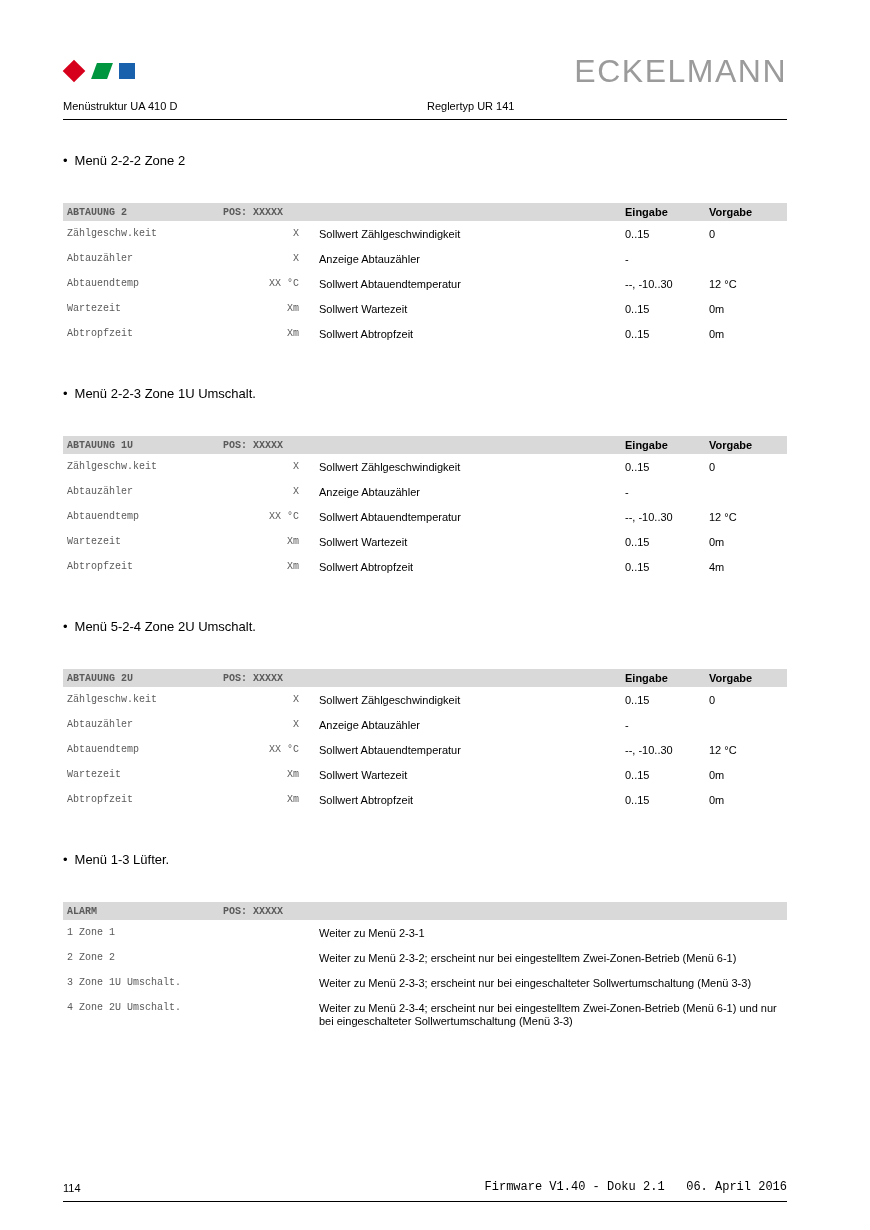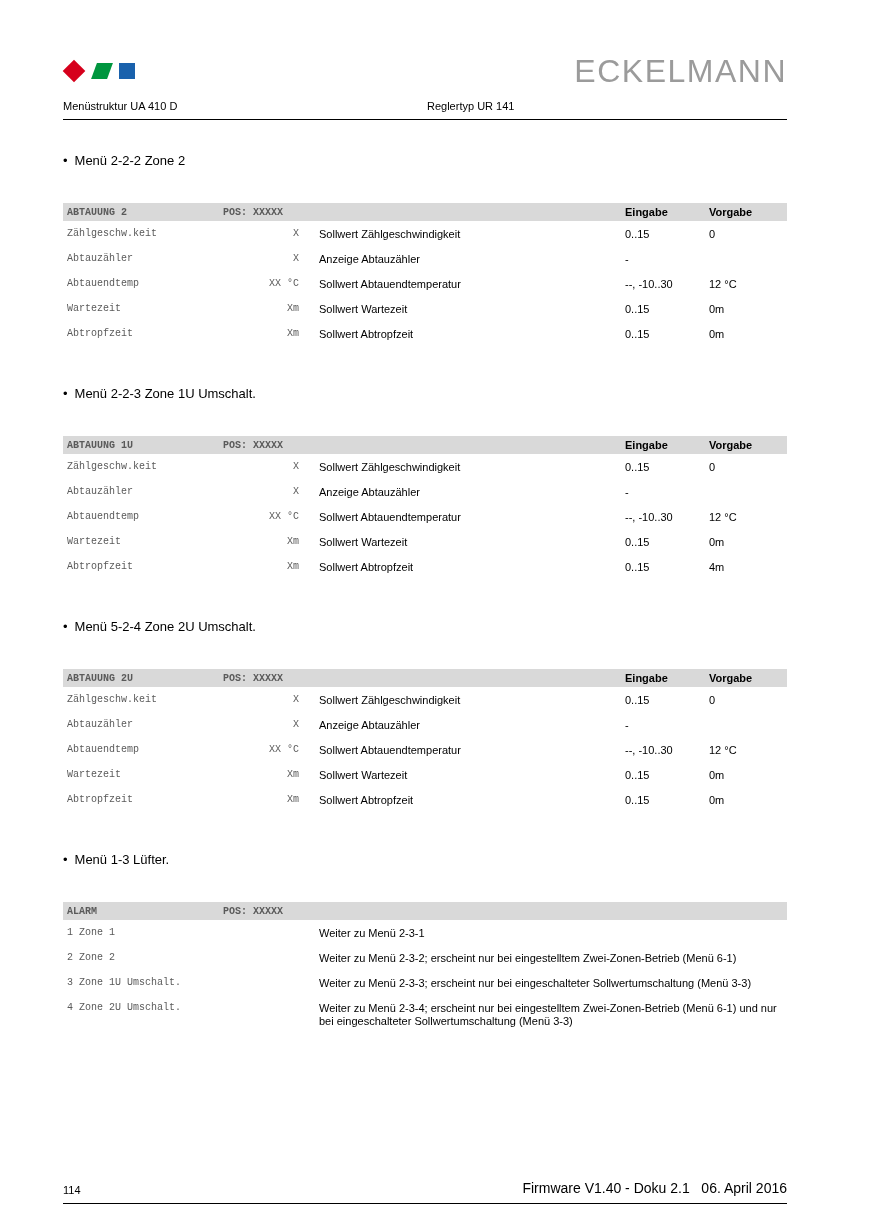--- a/index.html
+++ b/index.html
@@ -44,21 +44,21 @@
   .c3w { flex: 1; margin-left: 20px; line-height: 13px; }
   .mono { font-family: "Liberation Mono", "DejaVu Sans Mono", monospace; font-size: 10px; color: #5a5a5a; }
 
   
   .footer {
     position: absolute; left: 63px; right: 83px; top: 1180px;
     display: flex; justify-content: space-between; align-items: flex-end;
     padding-bottom: 7px; border-bottom: 1px solid #000;
   }
   .pagenum { font-size: 11px; }
-  .fw { font-size: 14px; white-space: pre; }
+  .fw { font-size: 12px; white-space: pre; font-family: Liberation Mono, monospace; }
 </style>
 </head>
 <body>
 
 <div class="page">
   <div class="inner">
 
     <div class="brandrow">
       <div class="logo">
         <span class="shp shp-red"></span>

